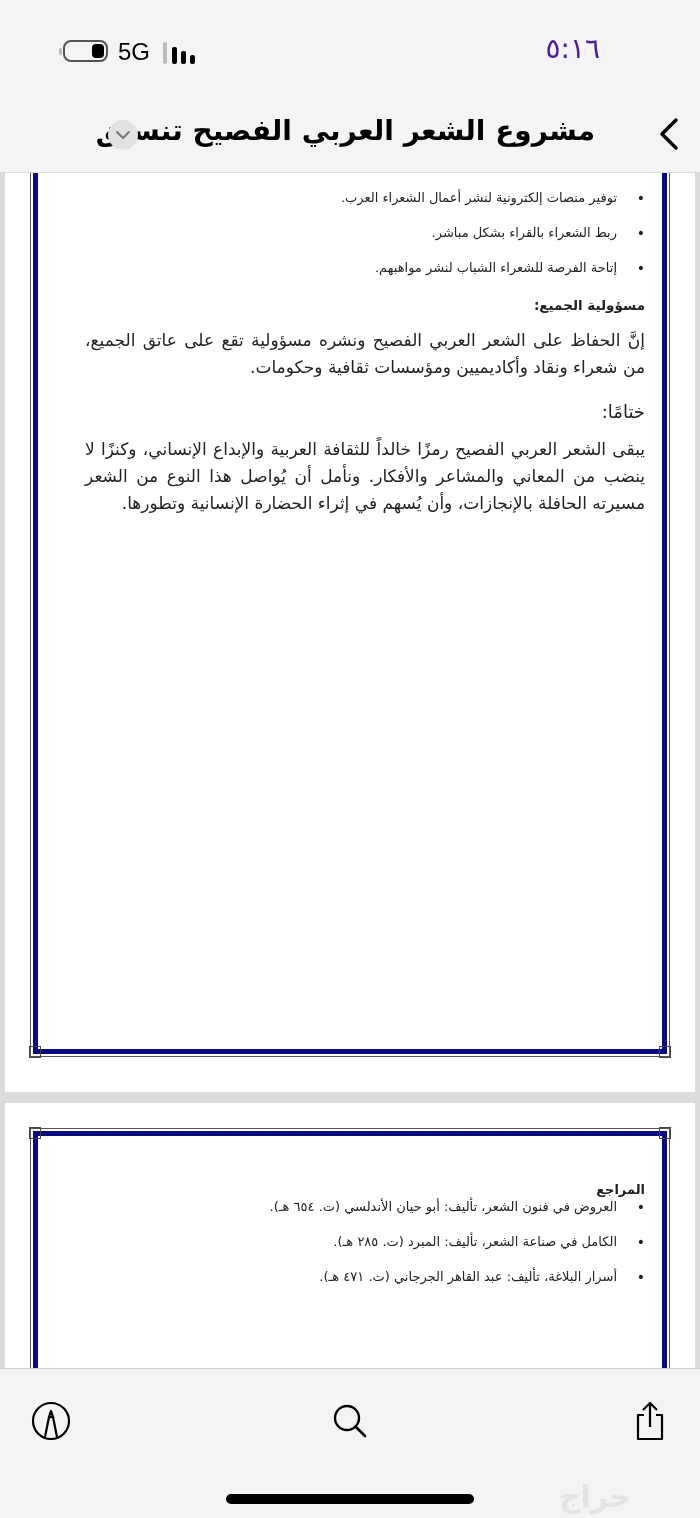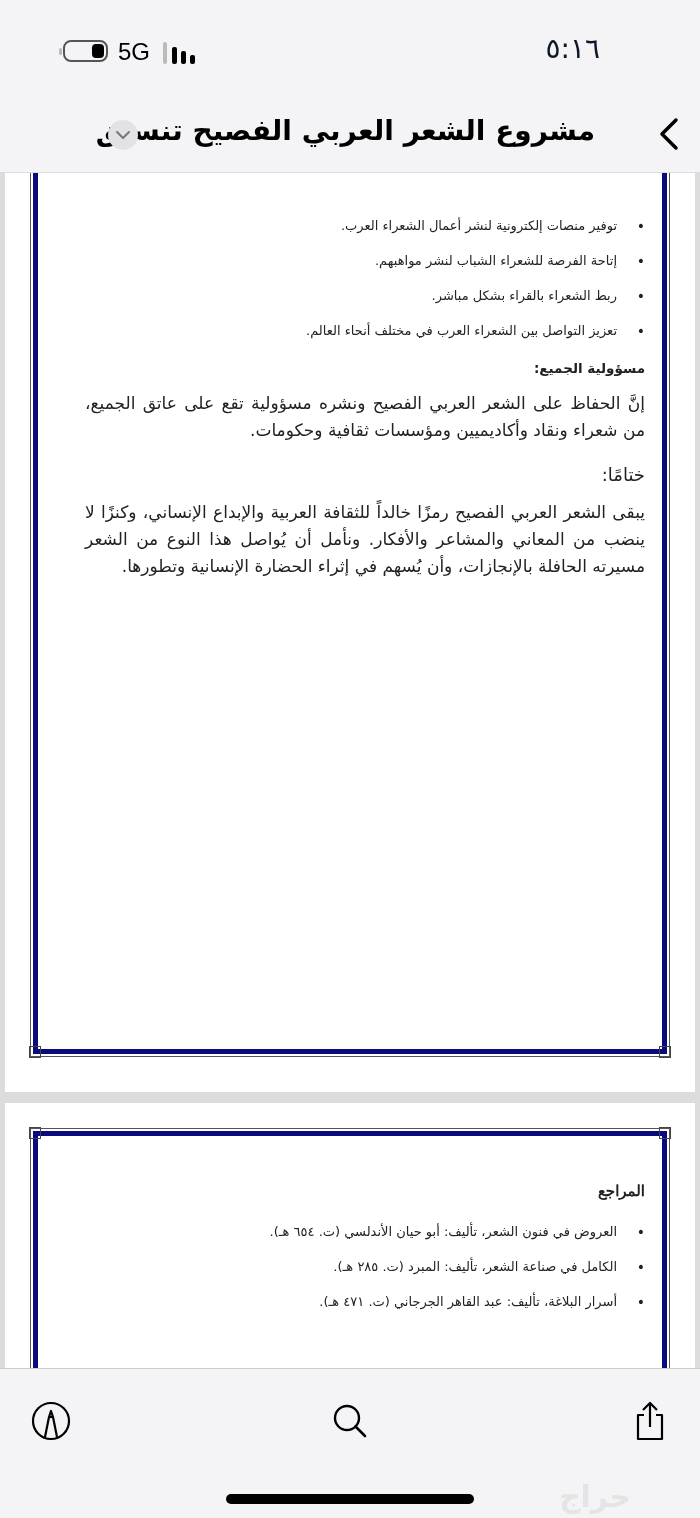--- a/index.html
+++ b/index.html
@@ -7,21 +7,21 @@
   body { position: relative; font-family: "DejaVu Sans", sans-serif; color: #111; }
 
   
   .status-bar { position: absolute; left: 0; top: 0; width: 700px; height: 100px; background: #f4f4f6; }
   .battery { position: absolute; left: 63px; top: 40px; width: 45px; height: 22px; border: 2px solid #555; border-radius: 8px; }
   .battery::before { content: ""; position: absolute; left: -6px; top: 6px; width: 3px; height: 7px; background: #bbb; border-radius: 2px; }
   .battery-fill { position: absolute; right: 2px; top: 2px; width: 12px; height: 14px; background: #000; border-radius: 4px; }
   .net { position: absolute; left: 118px; top: 38px; font-family: "Liberation Sans", sans-serif; font-size: 24px; color: #000; }
   .signal { position: absolute; left: 163px; top: 40px; width: 40px; height: 24px; }
   .signal span { position: absolute; bottom: 0; width: 5px; border-radius: 2px; background: #000; }
-  .time { position: absolute; right: 100px; top: 32px; font-family: "DejaVu Sans", sans-serif; font-size: 28px; color: #0f172a; direction: rtl; }
+  .time { position: absolute; right: 100px; top: 32px; font-family: "DejaVu Sans", sans-serif; font-size: 28px; color: #4c1d95; direction: rtl; }
 
   
   .nav-bar { position: absolute; left: 0; top: 100px; width: 700px; height: 73px; background: #f4f4f6; border-bottom: 1px solid #ddd; }
   .back { position: absolute; right: 16px; top: 14px; width: 28px; height: 40px; }
   .doc-title { position: absolute; right: 105px; top: 14px; font-size: 28px; font-weight: bold; direction: rtl; color: #000; }
   .title-menu { position: absolute; left: 108px; top: 20px; width: 30px; height: 30px; border-radius: 50%; background: #e2e2e5; }
 
   
   .viewer { position: absolute; left: 0; top: 173px; width: 700px; height: 1195px; background: #dcdcdc; overflow: hidden; }
   .page { position: absolute; left: 5px; width: 690px; background: #fff; }
@@ -79,42 +79,41 @@
   </div>
 </div>
 
 <div class="viewer">
 
   <div class="page page1">
     <div class="frame">
       <div class="corner" style="left:-9px;bottom:-9px;"></div>
       <div class="corner" style="right:-9px;bottom:-9px;"></div>
     </div>
-    <div class="content" style="top:25px;margin-top:28px;">
+    <div class="content" style="top:25px;">
       <ul class="bullets">
         <li>توفير منصات إلكترونية لنشر أعمال الشعراء العرب.</li>
+        <li>ربط الشعراء بالقراء بشكل مباشر.</li>
         <li>إتاحة الفرصة للشعراء الشباب لنشر مواهبهم.</li>
-        <li>ربط الشعراء بالقراء بشكل مباشر.</li>
-        <li>تعزيز التواصل بين الشعراء العرب في مختلف أنحاء العالم.</li>
       </ul>
       <div class="heading">مسؤولية الجميع:</div>
       <p class="para">إنَّ الحفاظ على الشعر العربي الفصيح ونشره مسؤولية تقع على عاتق الجميع، من شعراء ونقاد وأكاديميين ومؤسسات ثقافية وحكومات.</p>
       <div class="sub">ختامًا:</div>
       <p class="para">يبقى الشعر العربي الفصيح رمزًا خالداً للثقافة العربية والإبداع الإنساني، وكنزًا لا ينضب من المعاني والمشاعر والأفكار. ونأمل أن يُواصل هذا النوع من الشعر مسيرته الحافلة بالإنجازات، وأن يُسهم في إثراء الحضارة الإنسانية وتطورها.</p>
     </div>
     <div class="page-badge">٢٠</div>
   </div>
 
   <div class="page page2">
     <div class="frame">
       <div class="corner" style="left:-9px;top:-9px;"></div>
       <div class="corner" style="right:-9px;top:-9px;"></div>
     </div>
     <div class="content" style="top:75px;">
-      <div class="heading" style="font-size:15px;margin-bottom:22px;font-family:Liberation Serif, serif;">المراجع</div>
+      <div class="heading" style="font-size:13px;">المراجع</div>
       <ul class="bullets">
         <li>العروض في فنون الشعر، تأليف: أبو حيان الأندلسي (ت. ٦٥٤ هـ).</li>
         <li>الكامل في صناعة الشعر، تأليف: المبرد (ت. ٢٨٥ هـ).</li>
         <li>أسرار البلاغة، تأليف: عبد القاهر الجرجاني (ت. ٤٧١ هـ).</li>
       </ul>
     </div>
   </div>
 </div>
 
 <div class="toolbar">

